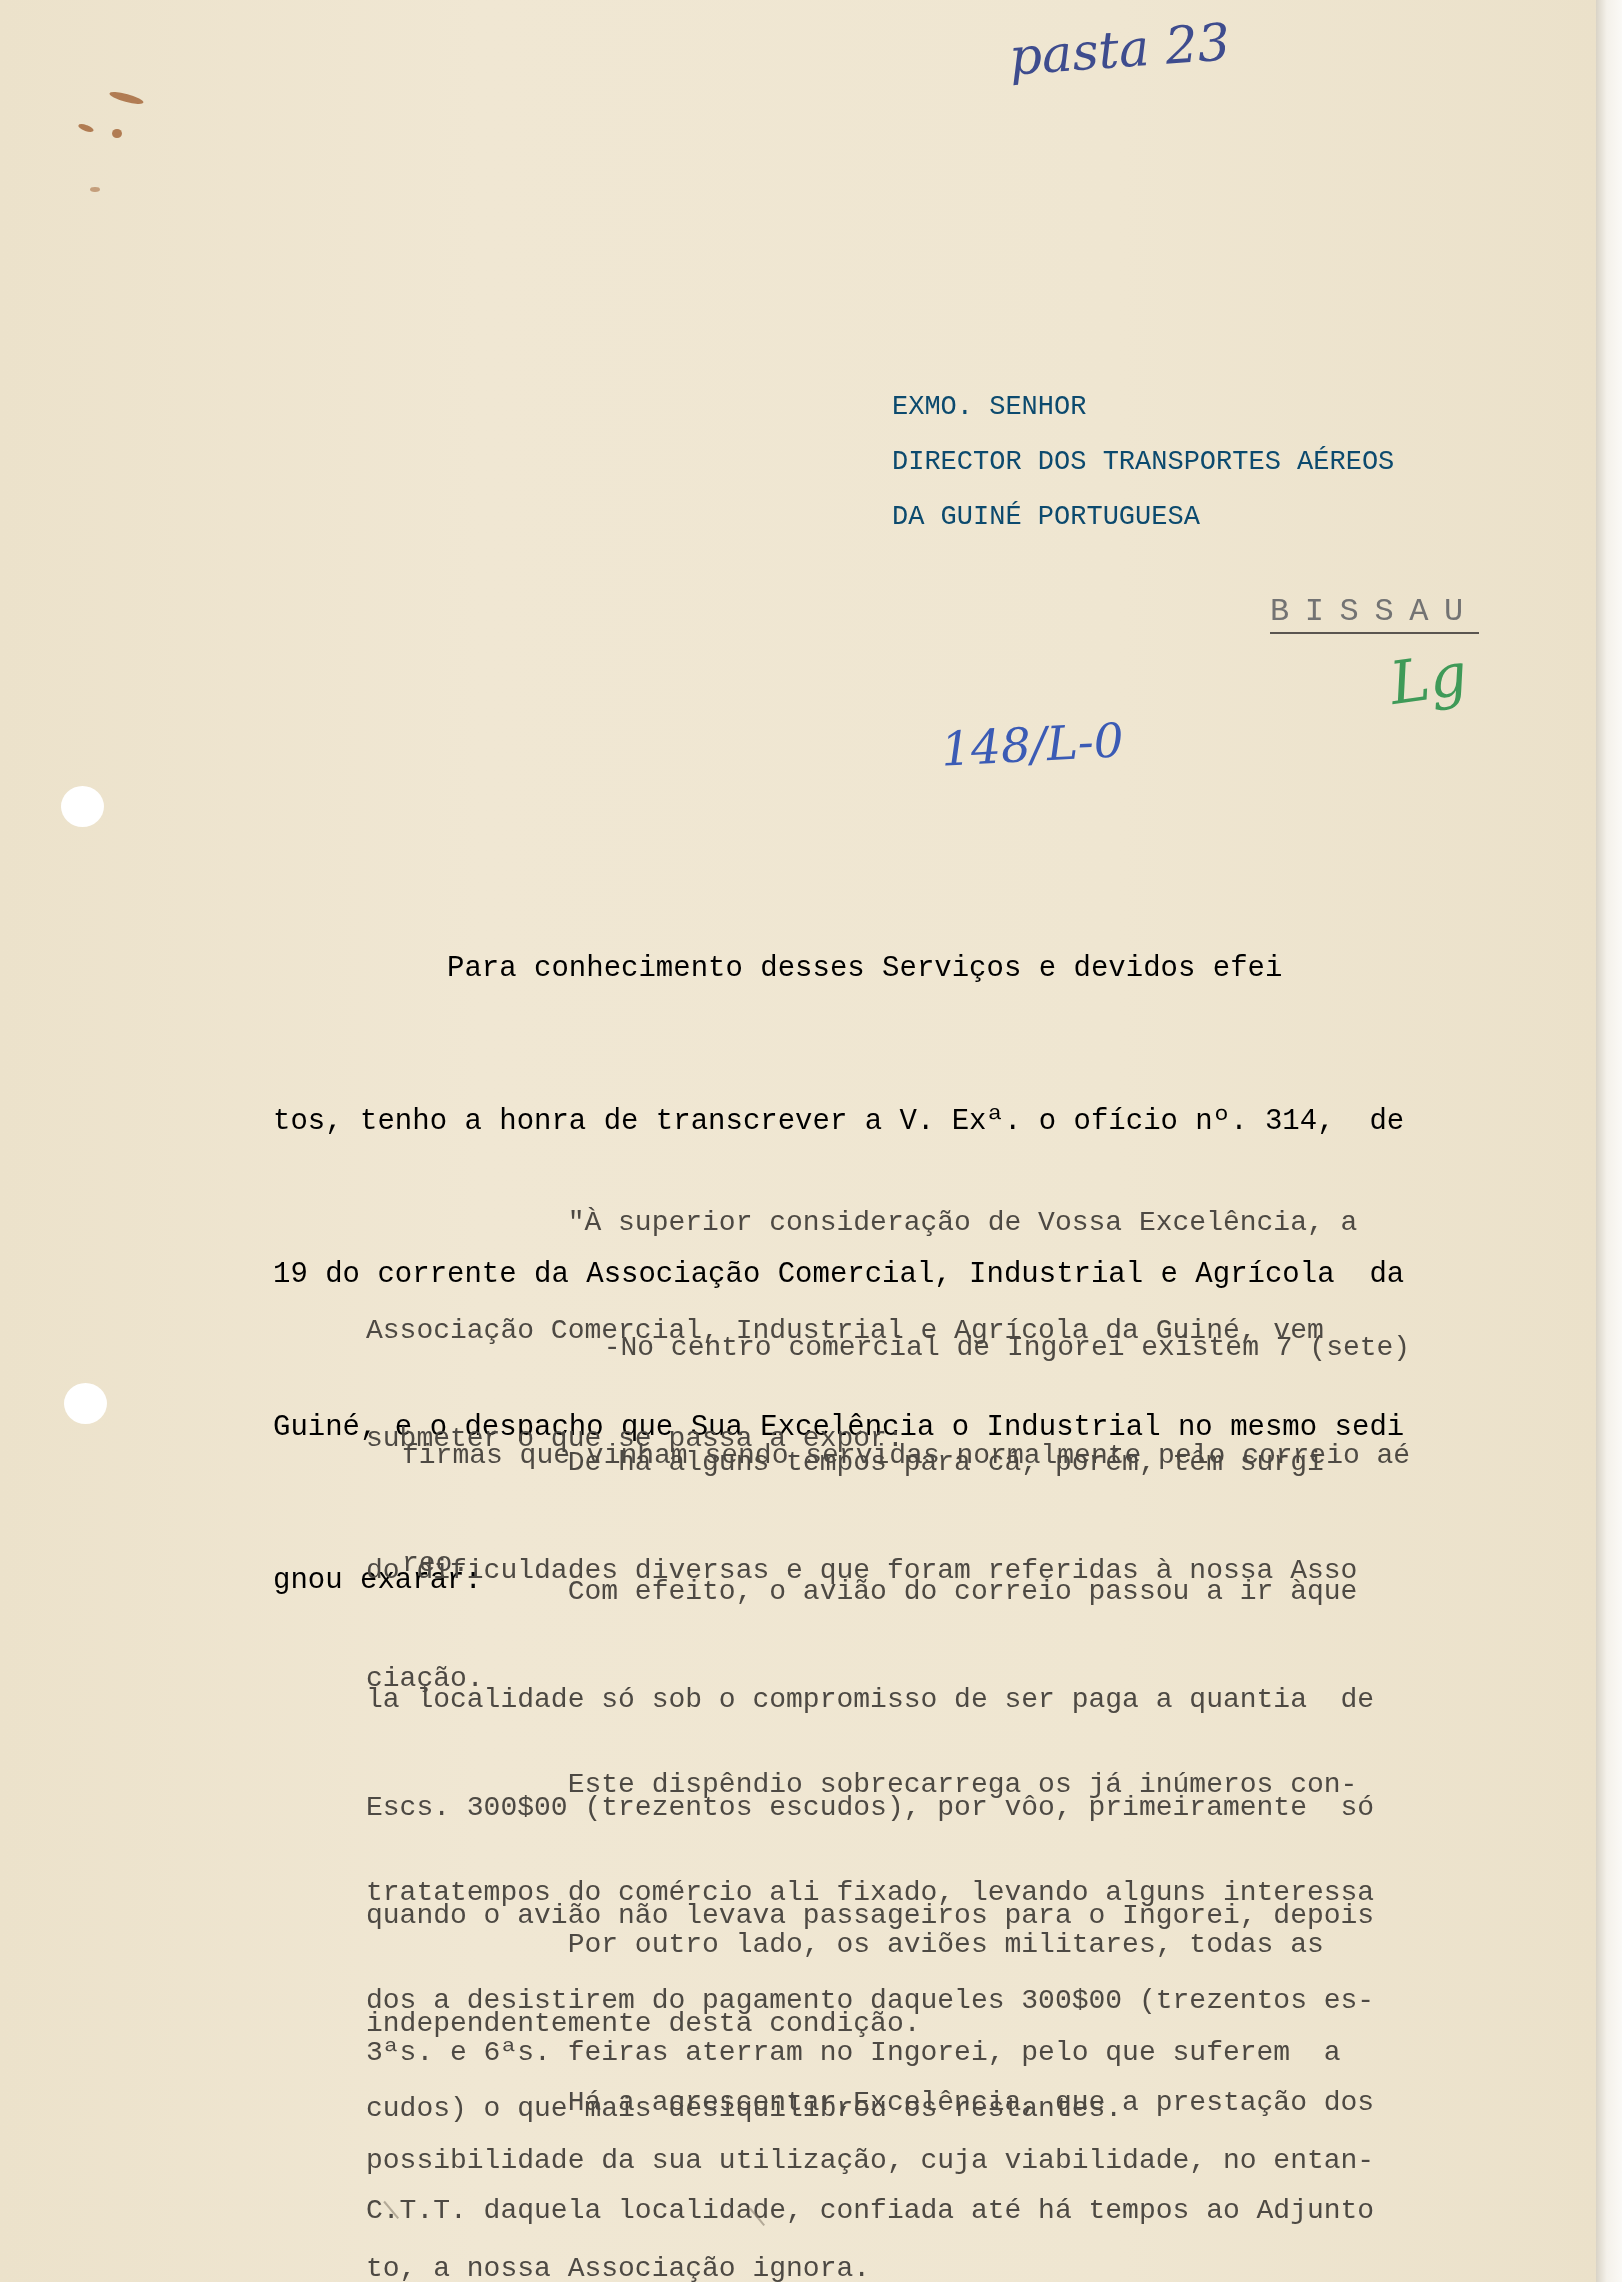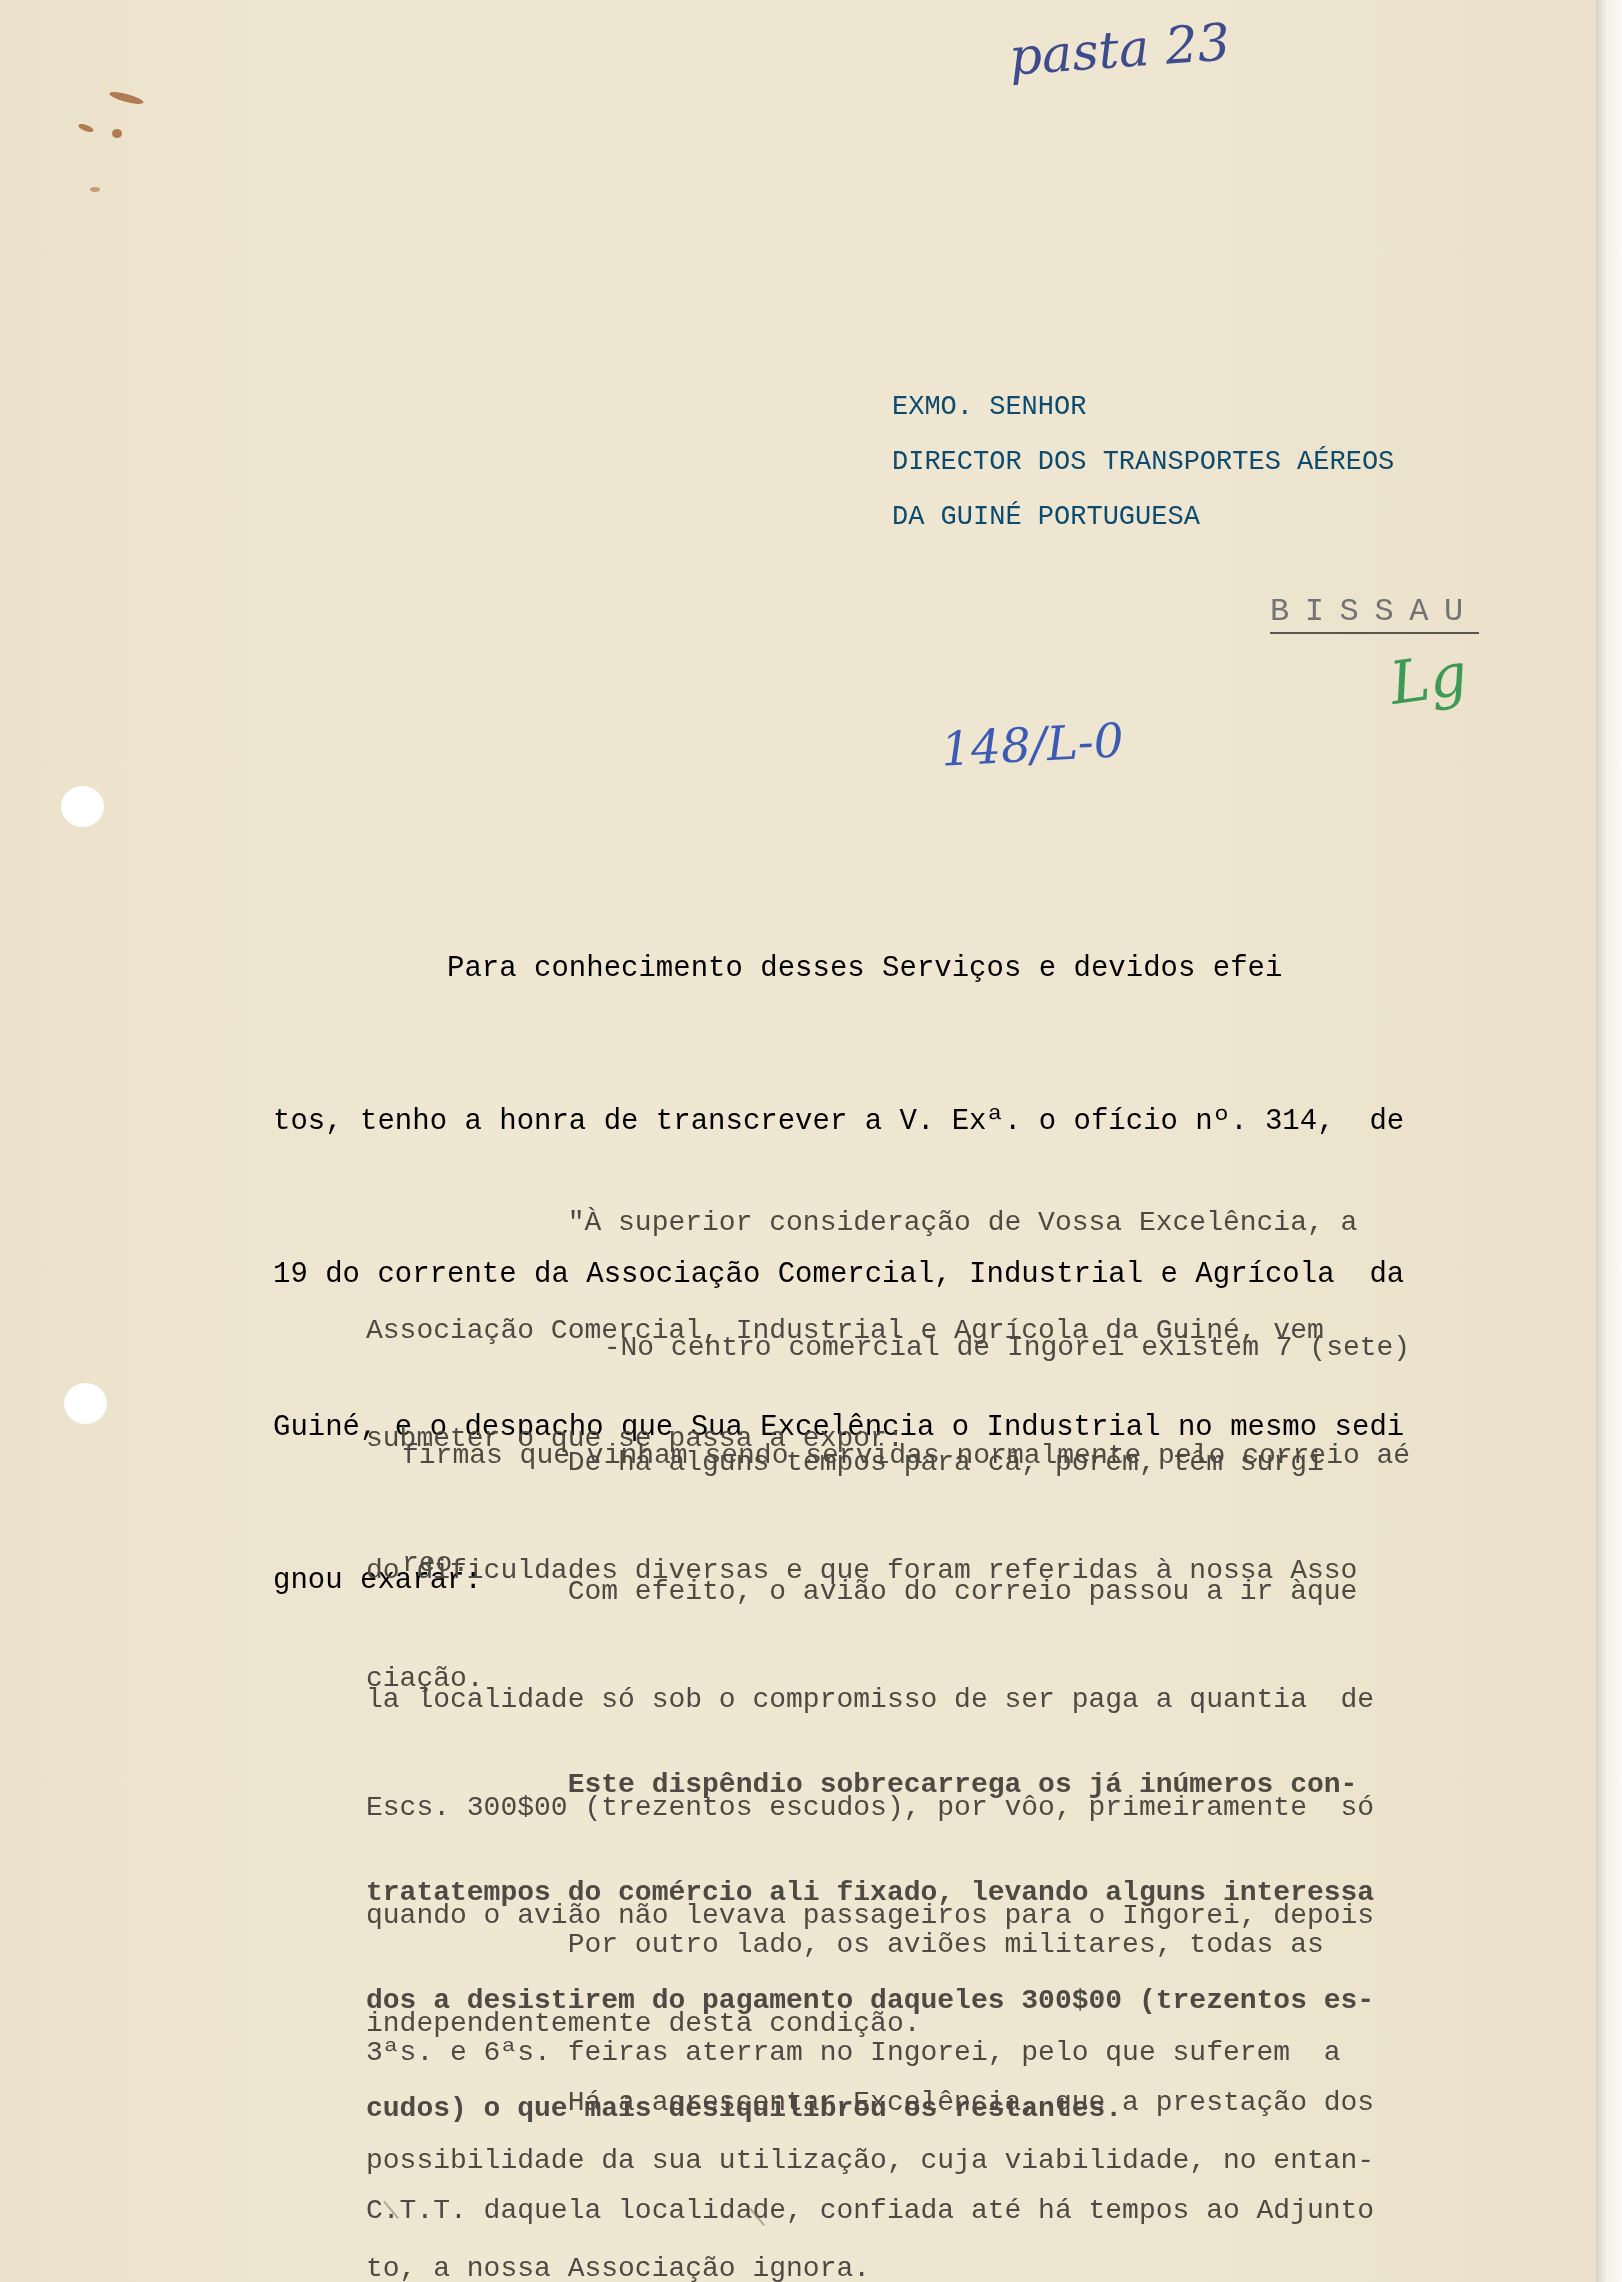--- a/index.html
+++ b/index.html
@@ -94,21 +94,21 @@
   <span class="line">do dificuldades diversas e que foram referidas à nossa Asso</span>
   <span class="line">ciação.</span>
 </div>
 <div class="quote" style="top:1502px;">
   <span class="line">            Com efeito, o avião do correio passou a ir àque</span>
   <span class="line">la localidade só sob o compromisso de ser paga a quantia  de</span>
   <span class="line">Escs. 300$00 (trezentos escudos), por vôo, primeiramente  só</span>
   <span class="line">quando o avião não levava passageiros para o Ingorei, depois</span>
   <span class="line">independentemente desta condição.</span>
 </div>
-<div class="quote" style="top:1695px;font-weight:bold;">
+<div class="quote" style="top:1695px;">
   <span class="line">            Este dispêndio sobrecarrega os já inúmeros con-</span>
   <span class="line">tratatempos do comércio ali fixado, levando alguns interessa</span>
   <span class="line">dos a desistirem do pagamento daqueles 300$00 (trezentos es-</span>
   <span class="line">cudos) o que mais desiquilibrou os restantes.</span>
 </div>
 <div class="quote" style="top:1855px;">
   <span class="line">            Por outro lado, os aviões militares, todas as</span>
   <span class="line">3ªs. e 6ªs. feiras aterram no Ingorei, pelo que suferem  a</span>
   <span class="line">possibilidade da sua utilização, cuja viabilidade, no entan-</span>
   <span class="line">to, a nossa Associação ignora.</span>

